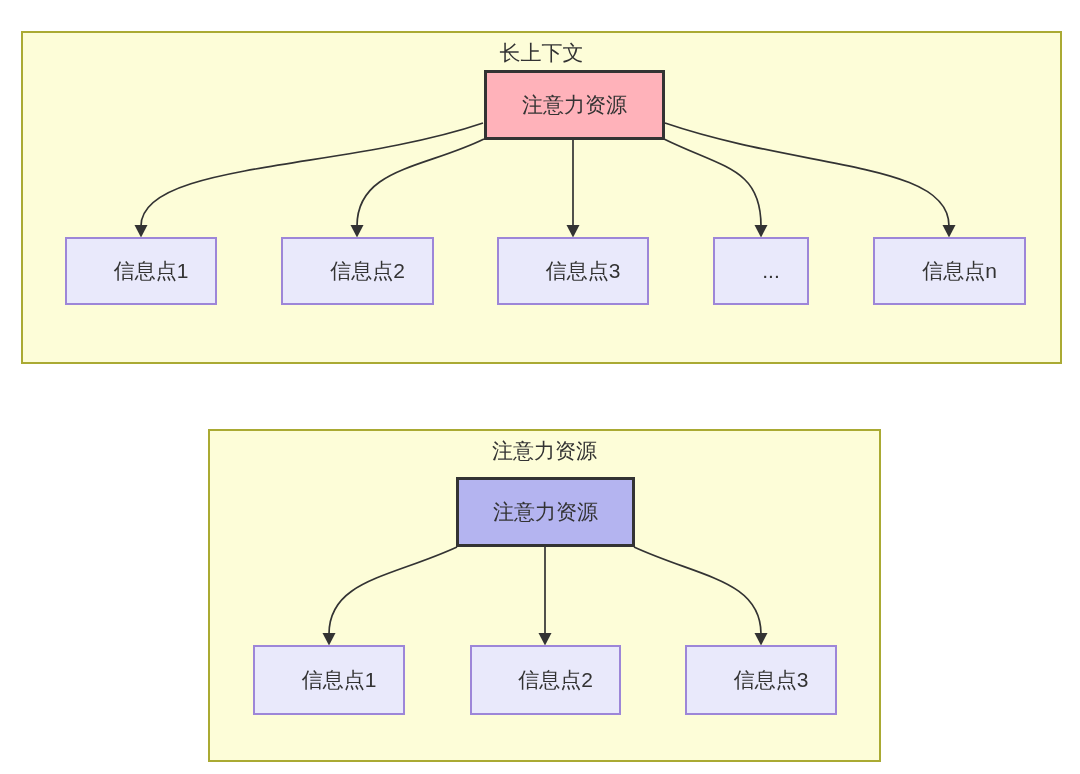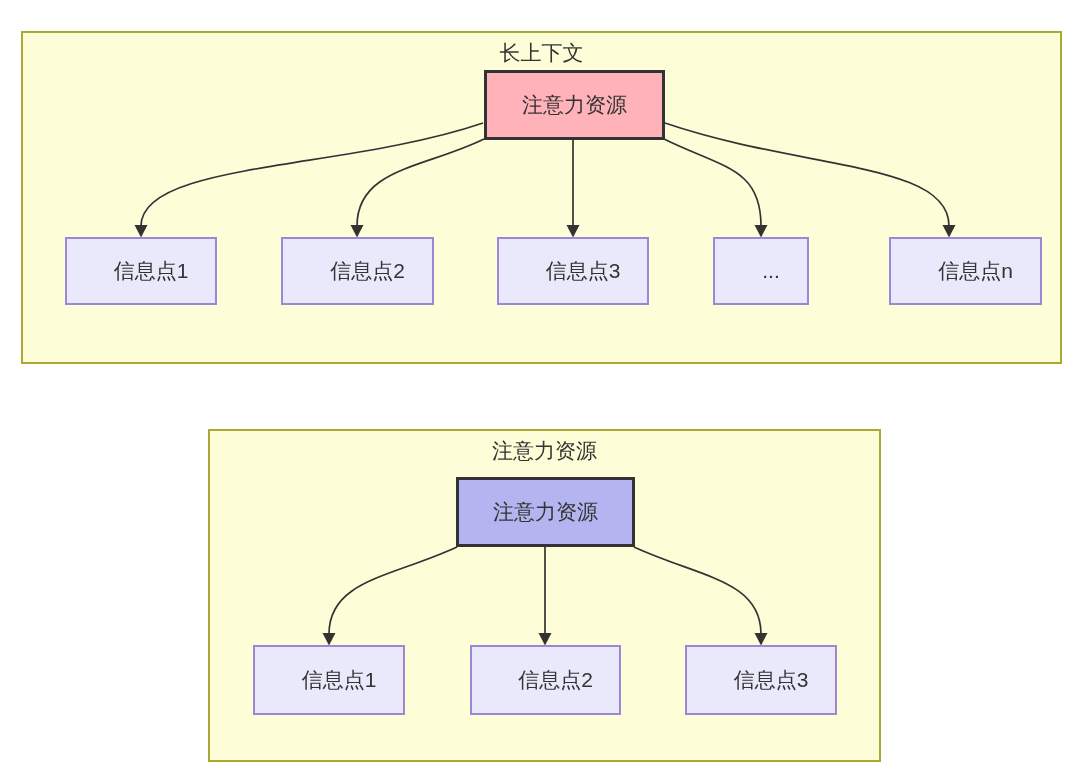--- a/index.html
+++ b/index.html
@@ -54,21 +54,21 @@
   #node-short-source { left: 456px; top: 477px; width: 179px; height: 70px; background: #b4b4f0; }
   .info-node {
     background: #e9e9fb;
     border: 2px solid #9d86d8;
     padding-left: 20px;
   }
   #node-long-t0 { left: 65px;  top: 237px; width: 152px; height: 68px; }
   #node-long-t1 { left: 281px; top: 237px; width: 153px; height: 68px; }
   #node-long-t2 { left: 497px; top: 237px; width: 152px; height: 68px; }
   #node-long-t3 { left: 713px; top: 237px; width: 96px;  height: 68px; }
-  #node-long-t4 { left: 873px; top: 237px; width: 153px; height: 68px; margin-left: 16px; }
+  #node-long-t4 { left: 873px; top: 237px; width: 153px; height: 68px; }
   #node-short-t0 { left: 253px; top: 645px; width: 152px; height: 70px; }
   #node-short-t1 { left: 470px; top: 645px; width: 151px; height: 70px; }
   #node-short-t2 { left: 685px; top: 645px; width: 152px; height: 70px; }
   .edge { fill: none; stroke: #333333; stroke-width: 1.7px; }
   .arrowhead { fill: #333333; stroke: none; }
 </style>
 </head>
 <body>
 
 <div id="canvas">

